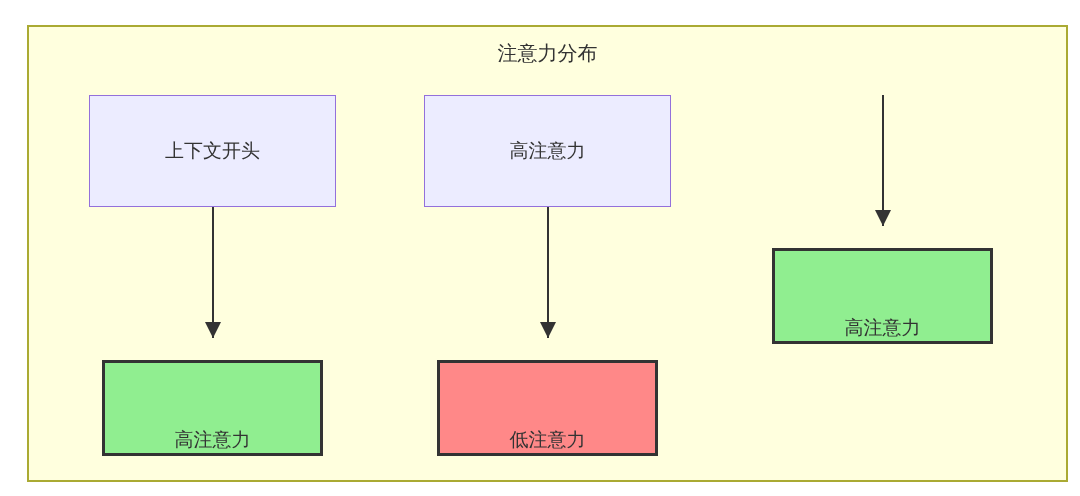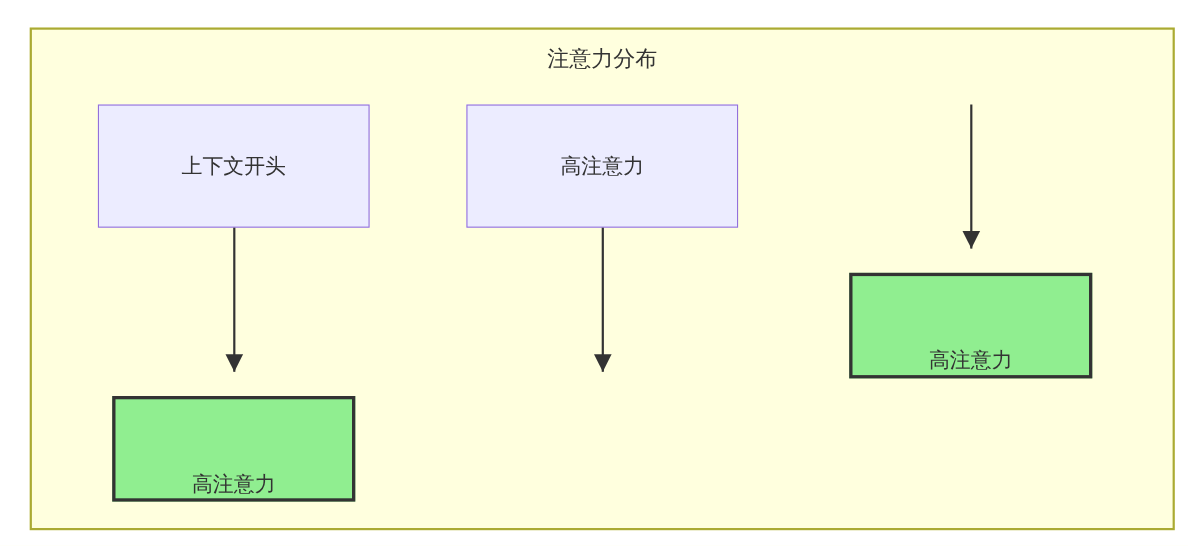--- a/index.html
+++ b/index.html
@@ -98,20 +98,23 @@
       <div class="target-node high">
         <span>高注意力</span>
       </div>
     </div>
 
     <div class="column">
       <div class="source-node">
         <span>高注意力</span>
       </div>
       <div class="arrow"></div>
+      <div class="target-node low">
+        <span>低注意力</span>
+      </div>
     </div>
 
     <div class="column">
       <div class="arrow"></div>
       <div class="target-node high">
         <span>高注意力</span>
       </div>
     </div>
 
   </div>

